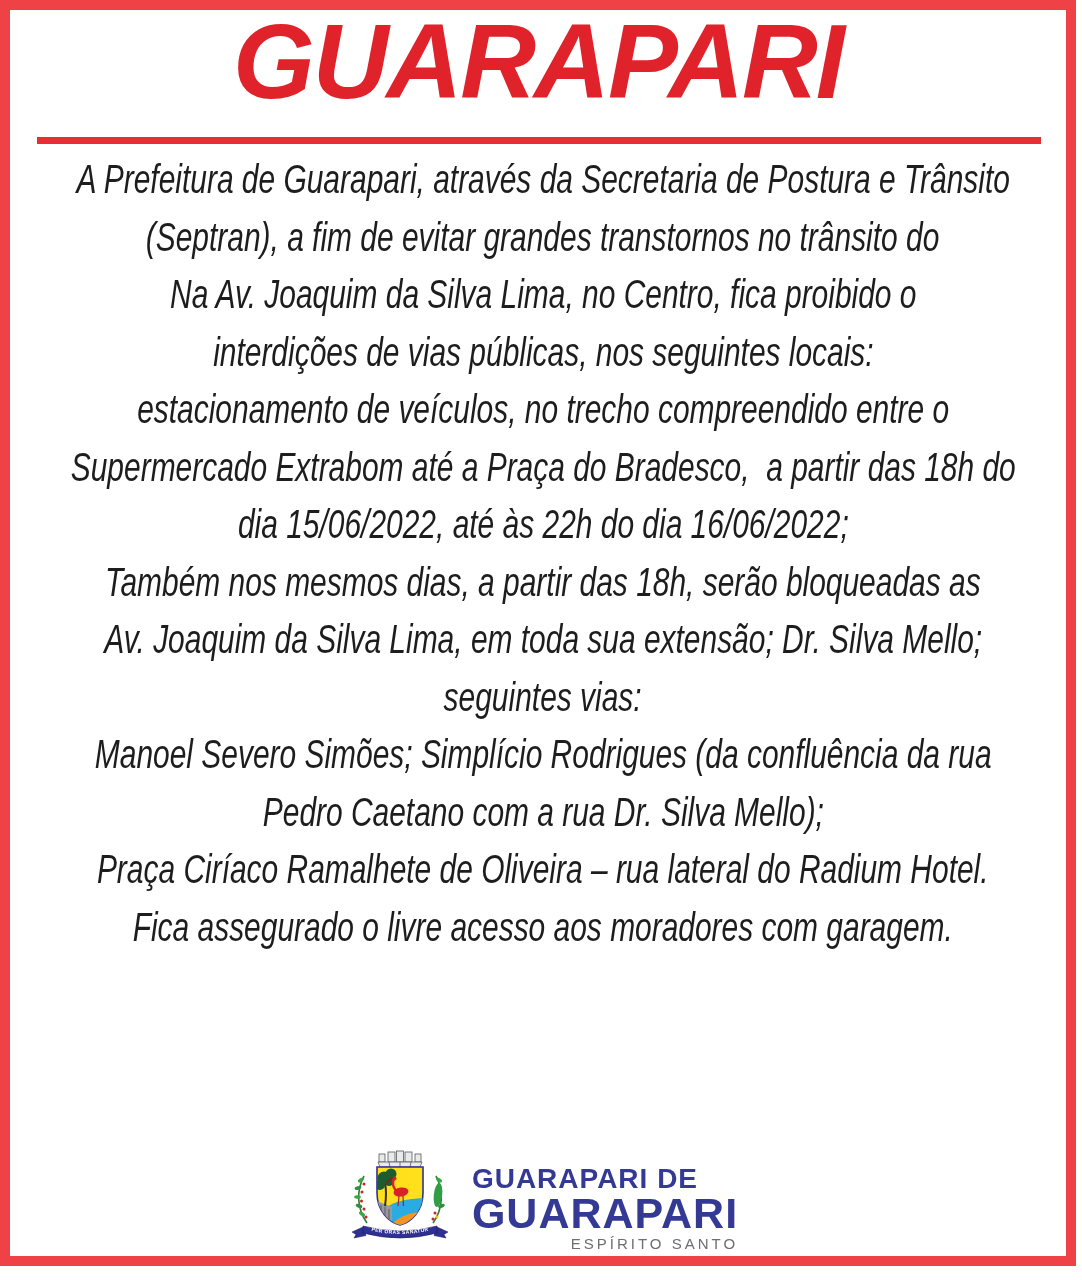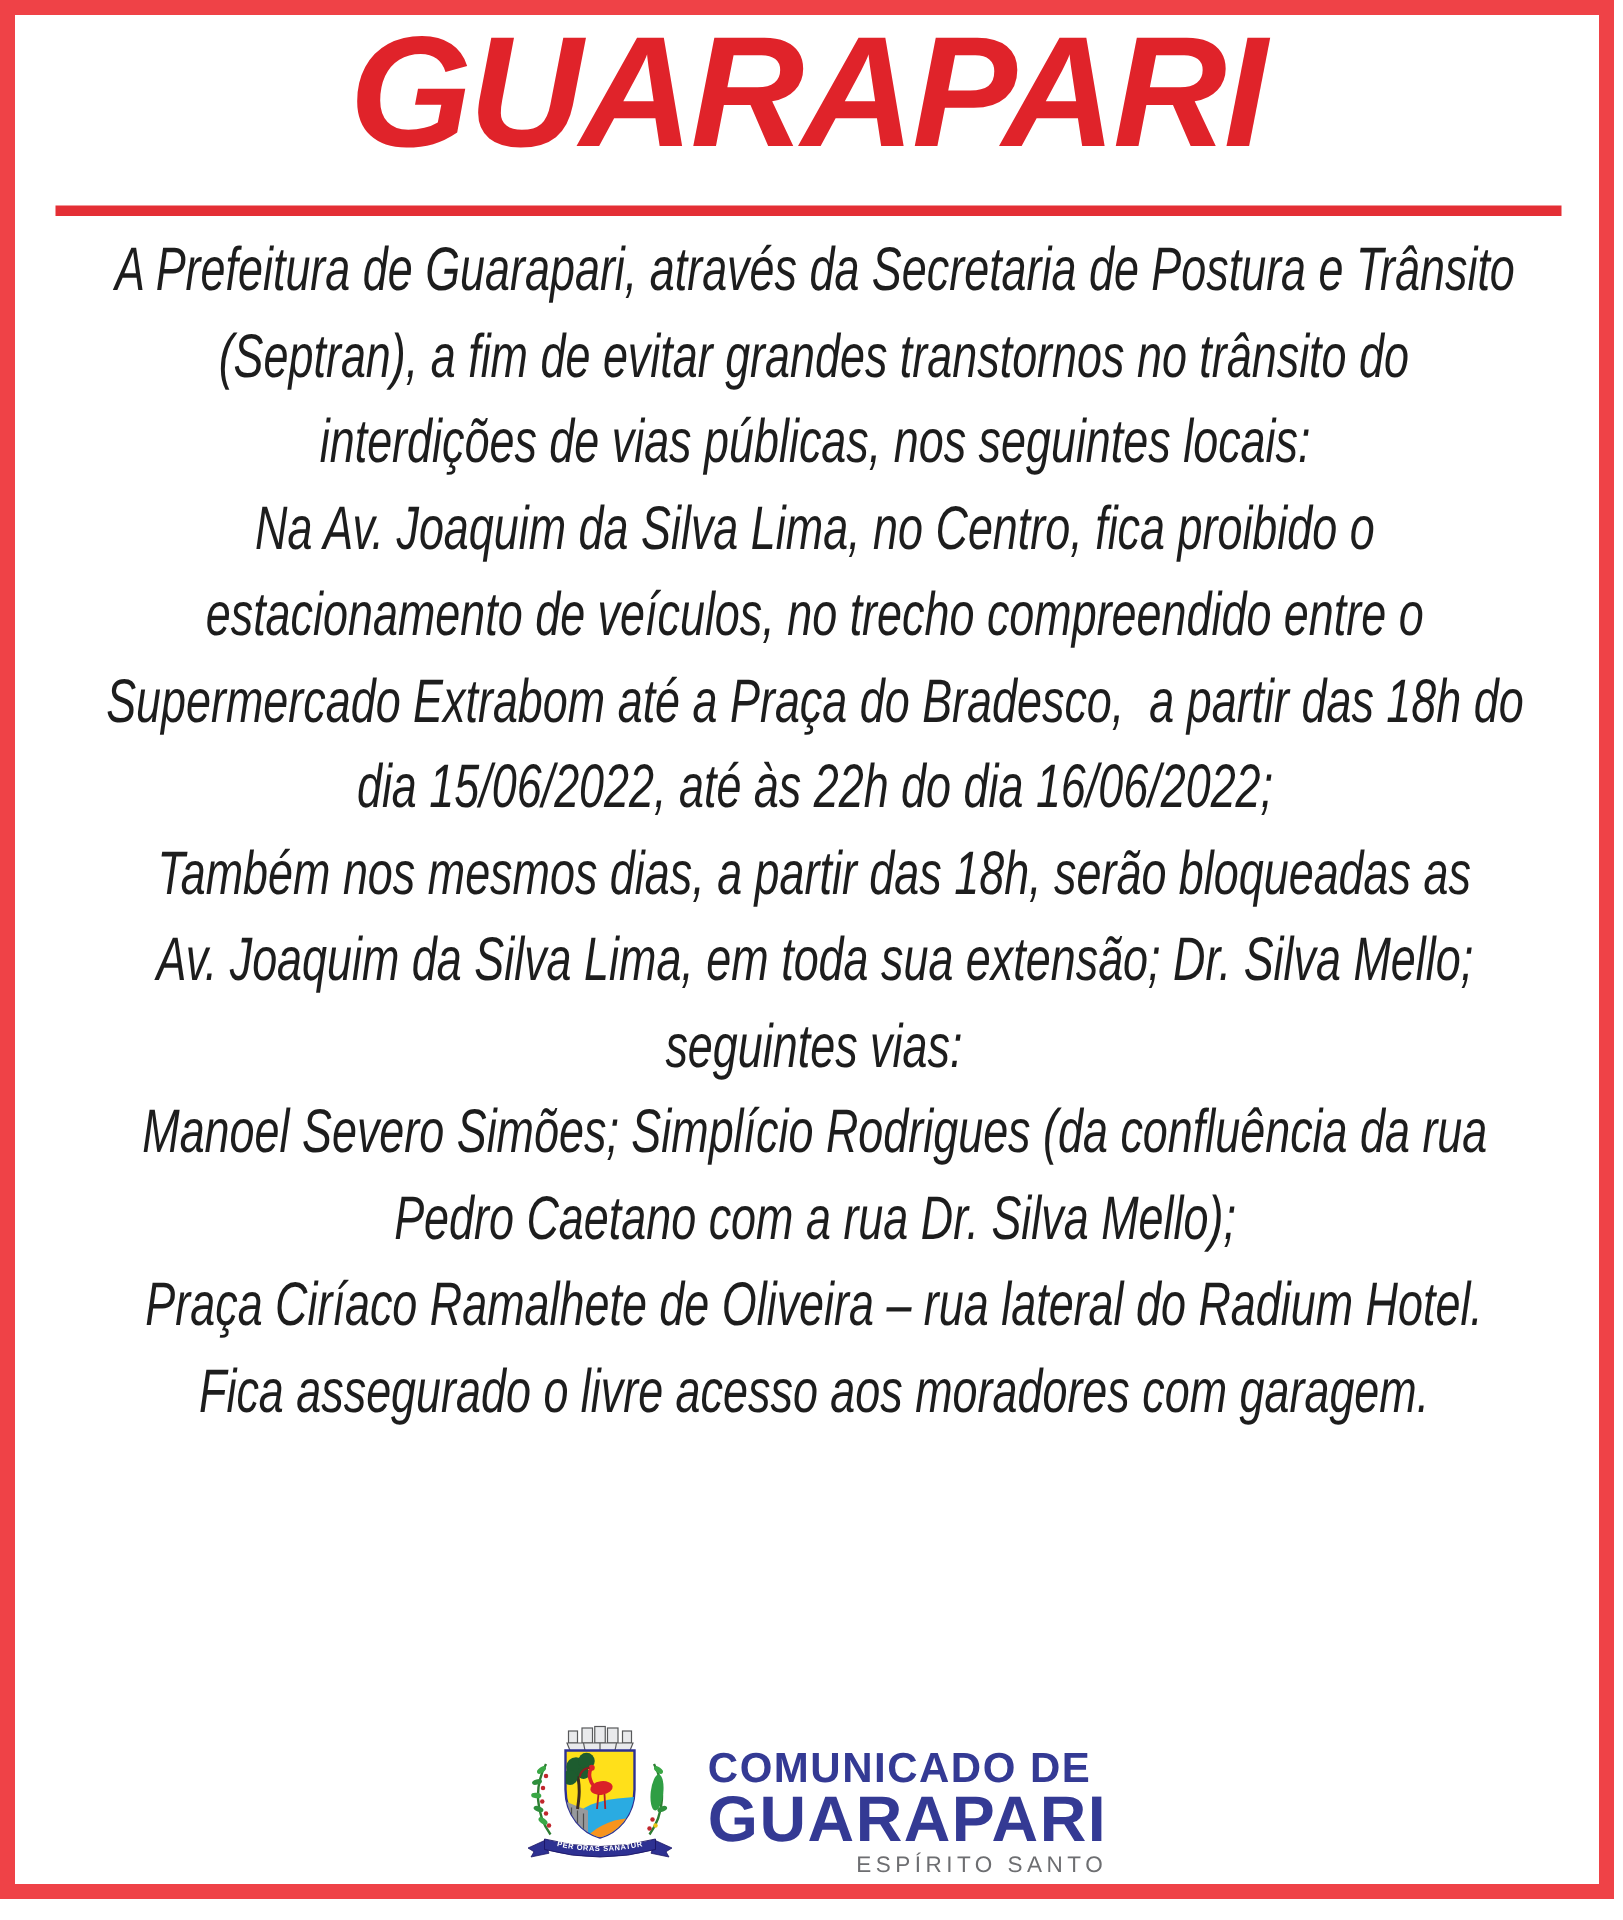--- a/index.html
+++ b/index.html
@@ -80,24 +80,24 @@
   <div class="title-rule"></div>
 
   <div class="body-text">
     <div class="line">
         <span>A Prefeitura de Guarapari, através da Secretaria de Postura e Trânsito</span>
       </div>
     <div class="line">
         <span>(Septran), a fim de evitar grandes transtornos no trânsito do</span>
       </div>
     <div class="line">
+        <span>Na Av. Joaquim da Silva Lima, no Centro, fica proibido o</span>
+      </div>
+    <div class="line">
         <span>interdições de vias públicas, nos seguintes locais:</span>
-      </div>
-    <div class="line">
-        <span>Na Av. Joaquim da Silva Lima, no Centro, fica proibido o</span>
       </div>
     <div class="line">
         <span>estacionamento de veículos, no trecho compreendido entre o</span>
       </div>
     <div class="line">
         <span>Supermercado Extrabom até a Praça do Bradesco,  a partir das 18h do</span>
       </div>
     <div class="line">
         <span>dia 15/06/2022, até às 22h do dia 16/06/2022;</span>
       </div>
@@ -206,20 +206,20 @@
         <path d="M18,84 L7,89 L11,91.5 L9,95 L21,92.5 Z" fill="#2e3192" stroke="#1b1464" stroke-width="0.5"></path>
         <path d="M92,84 L103,89 L99,91.5 L101,95 L89,92.5 Z" fill="#2e3192" stroke="#1b1464" stroke-width="0.5"></path>
         <path d="M18,83 Q55,93 92,83 L92,90 Q55,100 18,90 Z" fill="#2e3192" stroke="#1b1464" stroke-width="0.6"></path>
         <text font-size="5" fill="#ffffff" letter-spacing="0.4" font-family="Liberation Sans, sans-serif" font-weight="bold">
           <textPath href="#ribbonArc" startOffset="50%" text-anchor="middle">PER ORAS SANATUR</textPath>
         </text>
       </g>
     </svg>
 
     <div class="logo-text">
-      <div class="org-line1">COMUNICADO DE</div>
+      <div class="org-line1">GUARAPARI DE</div>
       <div class="org-line2">GUARAPARI</div>
       <div class="state-name">ESPÍRITO SANTO</div>
     </div>
 
   </div>
 
 </div>
 
 </body></html>

